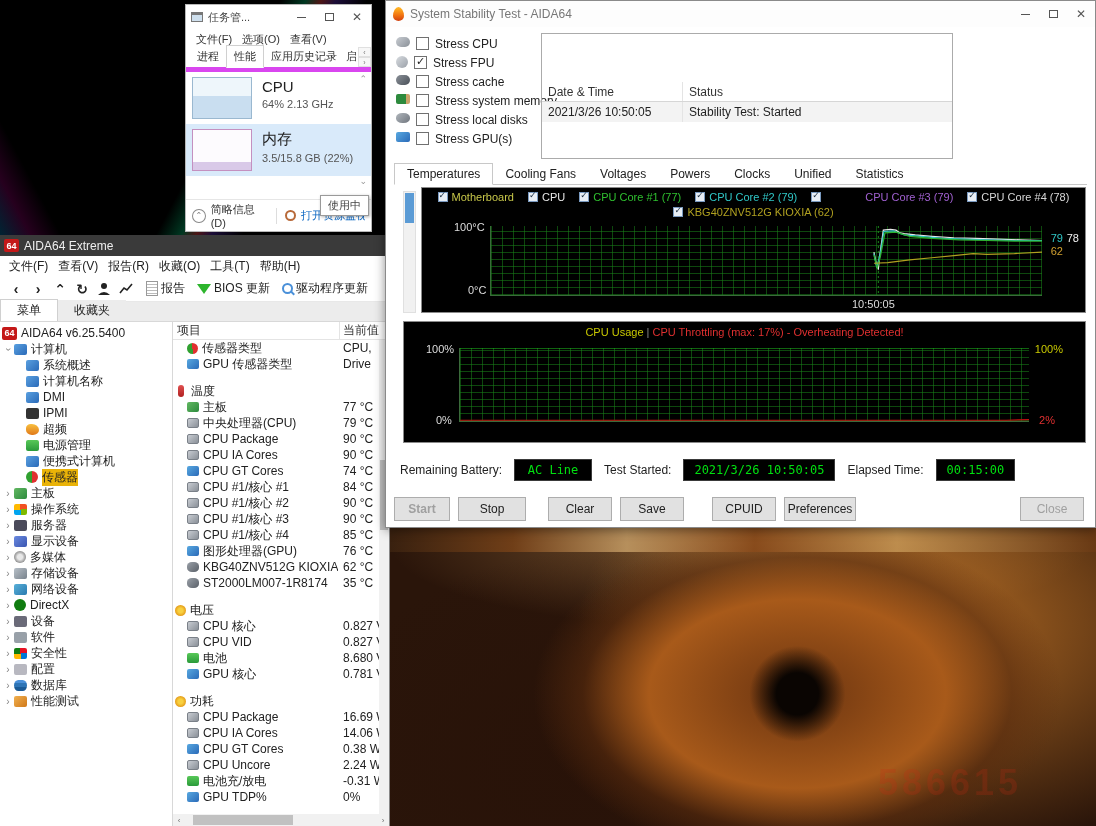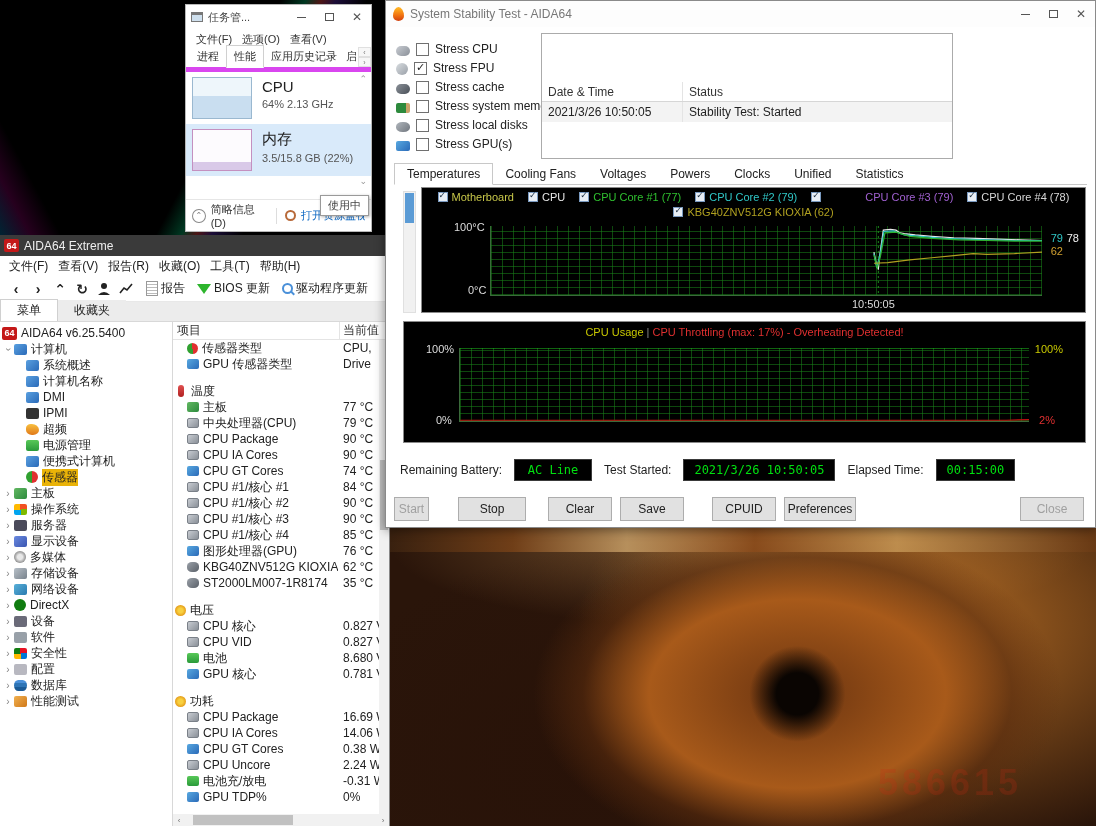--- a/index.html
+++ b/index.html
@@ -127,21 +127,21 @@
   .hs-thumb { position:absolute; left:8px; top:1px; width:100px; height:10px; background:#c1c1c1; }
   .aida-vscroll { position:absolute; right:0; top:18px; bottom:12px; width:10px; background:#f1f1f1; }
   .vs-thumb { position:absolute; top:120px; left:1px; width:8px; height:70px; background:#c1c1c1; }
 
   
   .win-sst { position:absolute; left:385px; top:0; width:711px; height:528px; background:#fff; border:1px solid #8a8a8a; box-shadow:0 2px 10px rgba(0,0,0,.45); z-index:30; font-size:12px; color:#222; }
   .sst-titlebar { height:26px; display:flex; align-items:center; padding-left:7px; background:#fdfdfd; }
   .flame { width:11px; height:14px; background:linear-gradient(180deg,#ffb020 10%, #f07010 60%, #d04010); border-radius:50% 50% 50% 50%/ 65% 65% 35% 35%; margin-right:6px; }
   .sst-title { color:#777; flex:1; }
   .sst-checks { position:absolute; left:10px; top:36px; }
-  .chk-row { display:flex; align-items:flex-end; height:19px; gap:6px; }
+  .chk-row { display:flex; align-items:flex-start; height:19px; gap:6px; }
   .cic { width:14px; height:10px; border-radius:2px; flex:none; }
   .cic-cpu { background:linear-gradient(135deg,#c8ccd2,#8a9098); border-radius:50%/70%; }
   .cic-fpu { background:linear-gradient(135deg,#d8dce0,#9aa0a8); border-radius:50%; width:12px; height:12px; }
   .cic-cache { background:linear-gradient(135deg,#8a9098,#4a5058); border-radius:50%/70%; }
   .cic-memory { background:linear-gradient(90deg,#2d8a3d 0 70%, #caa26a 70%); }
   .cic-disk { background:linear-gradient(135deg,#b0b6bc,#70767e); border-radius:45%; }
   .cic-gpu { background:linear-gradient(135deg,#58a8e0,#2a6ab8); }
   .cb { width:13px; height:13px; border:1px solid #707070; background:#fff; flex:none; position:relative; }
   .cb.checked::after { content:"✓"; position:absolute; left:1px; top:-2px; font-size:11px; color:#222; }
   .sst-log { position:absolute; left:155px; top:32px; width:412px; height:126px; border:1px solid #ababab; }
@@ -169,21 +169,21 @@
   #temp-plot { left:68px; top:38px; width:552px; height:70px; }
   #usage-plot { left:55px; top:26px; width:570px; height:74px; }
   .axlab { position:absolute; font-size:11px; color:#ddd; white-space:nowrap; }
   .usage-title { position:absolute; top:4px; left:0; right:0; text-align:center; font-size:11px; white-space:nowrap; }
   .led-row { position:absolute; left:14px; top:458px; display:flex; align-items:center; gap:12px; }
   .led-label { color:#222; }
   .led { background:#000; border:1px solid #3a3a3a; color:#00e010; font-family:"DejaVu Sans Mono",monospace; font-size:12px; padding:3px 10px; text-align:center; white-space:nowrap; }
   .sst-buttons { position:absolute; left:0; top:496px; width:100%; height:26px; }
   .wbtn { position:absolute; height:24px; background:#e1e1e1; border:1px solid #adadad; display:flex; align-items:center; justify-content:center; font-size:12px; color:#222; }
   .wbtn.dis { color:#a0a0a0; }
-  .wbtn:nth-of-type(1){ left:8px; width:35px; }
+  .wbtn:nth-of-type(1){ left:8px; width:56px;font-weight:bold; }
   .wbtn:nth-of-type(2){ left:72px; width:68px; }
   .wbtn:nth-of-type(3){ left:162px; width:64px; }
   .wbtn:nth-of-type(4){ left:234px; width:64px; }
   .wbtn:nth-of-type(5){ left:326px; width:64px; }
   .wbtn:nth-of-type(6){ left:398px; width:72px; }
   .wbtn:nth-of-type(7){ left:634px; width:64px; }
 </style>
 </head>
 <body>
 

